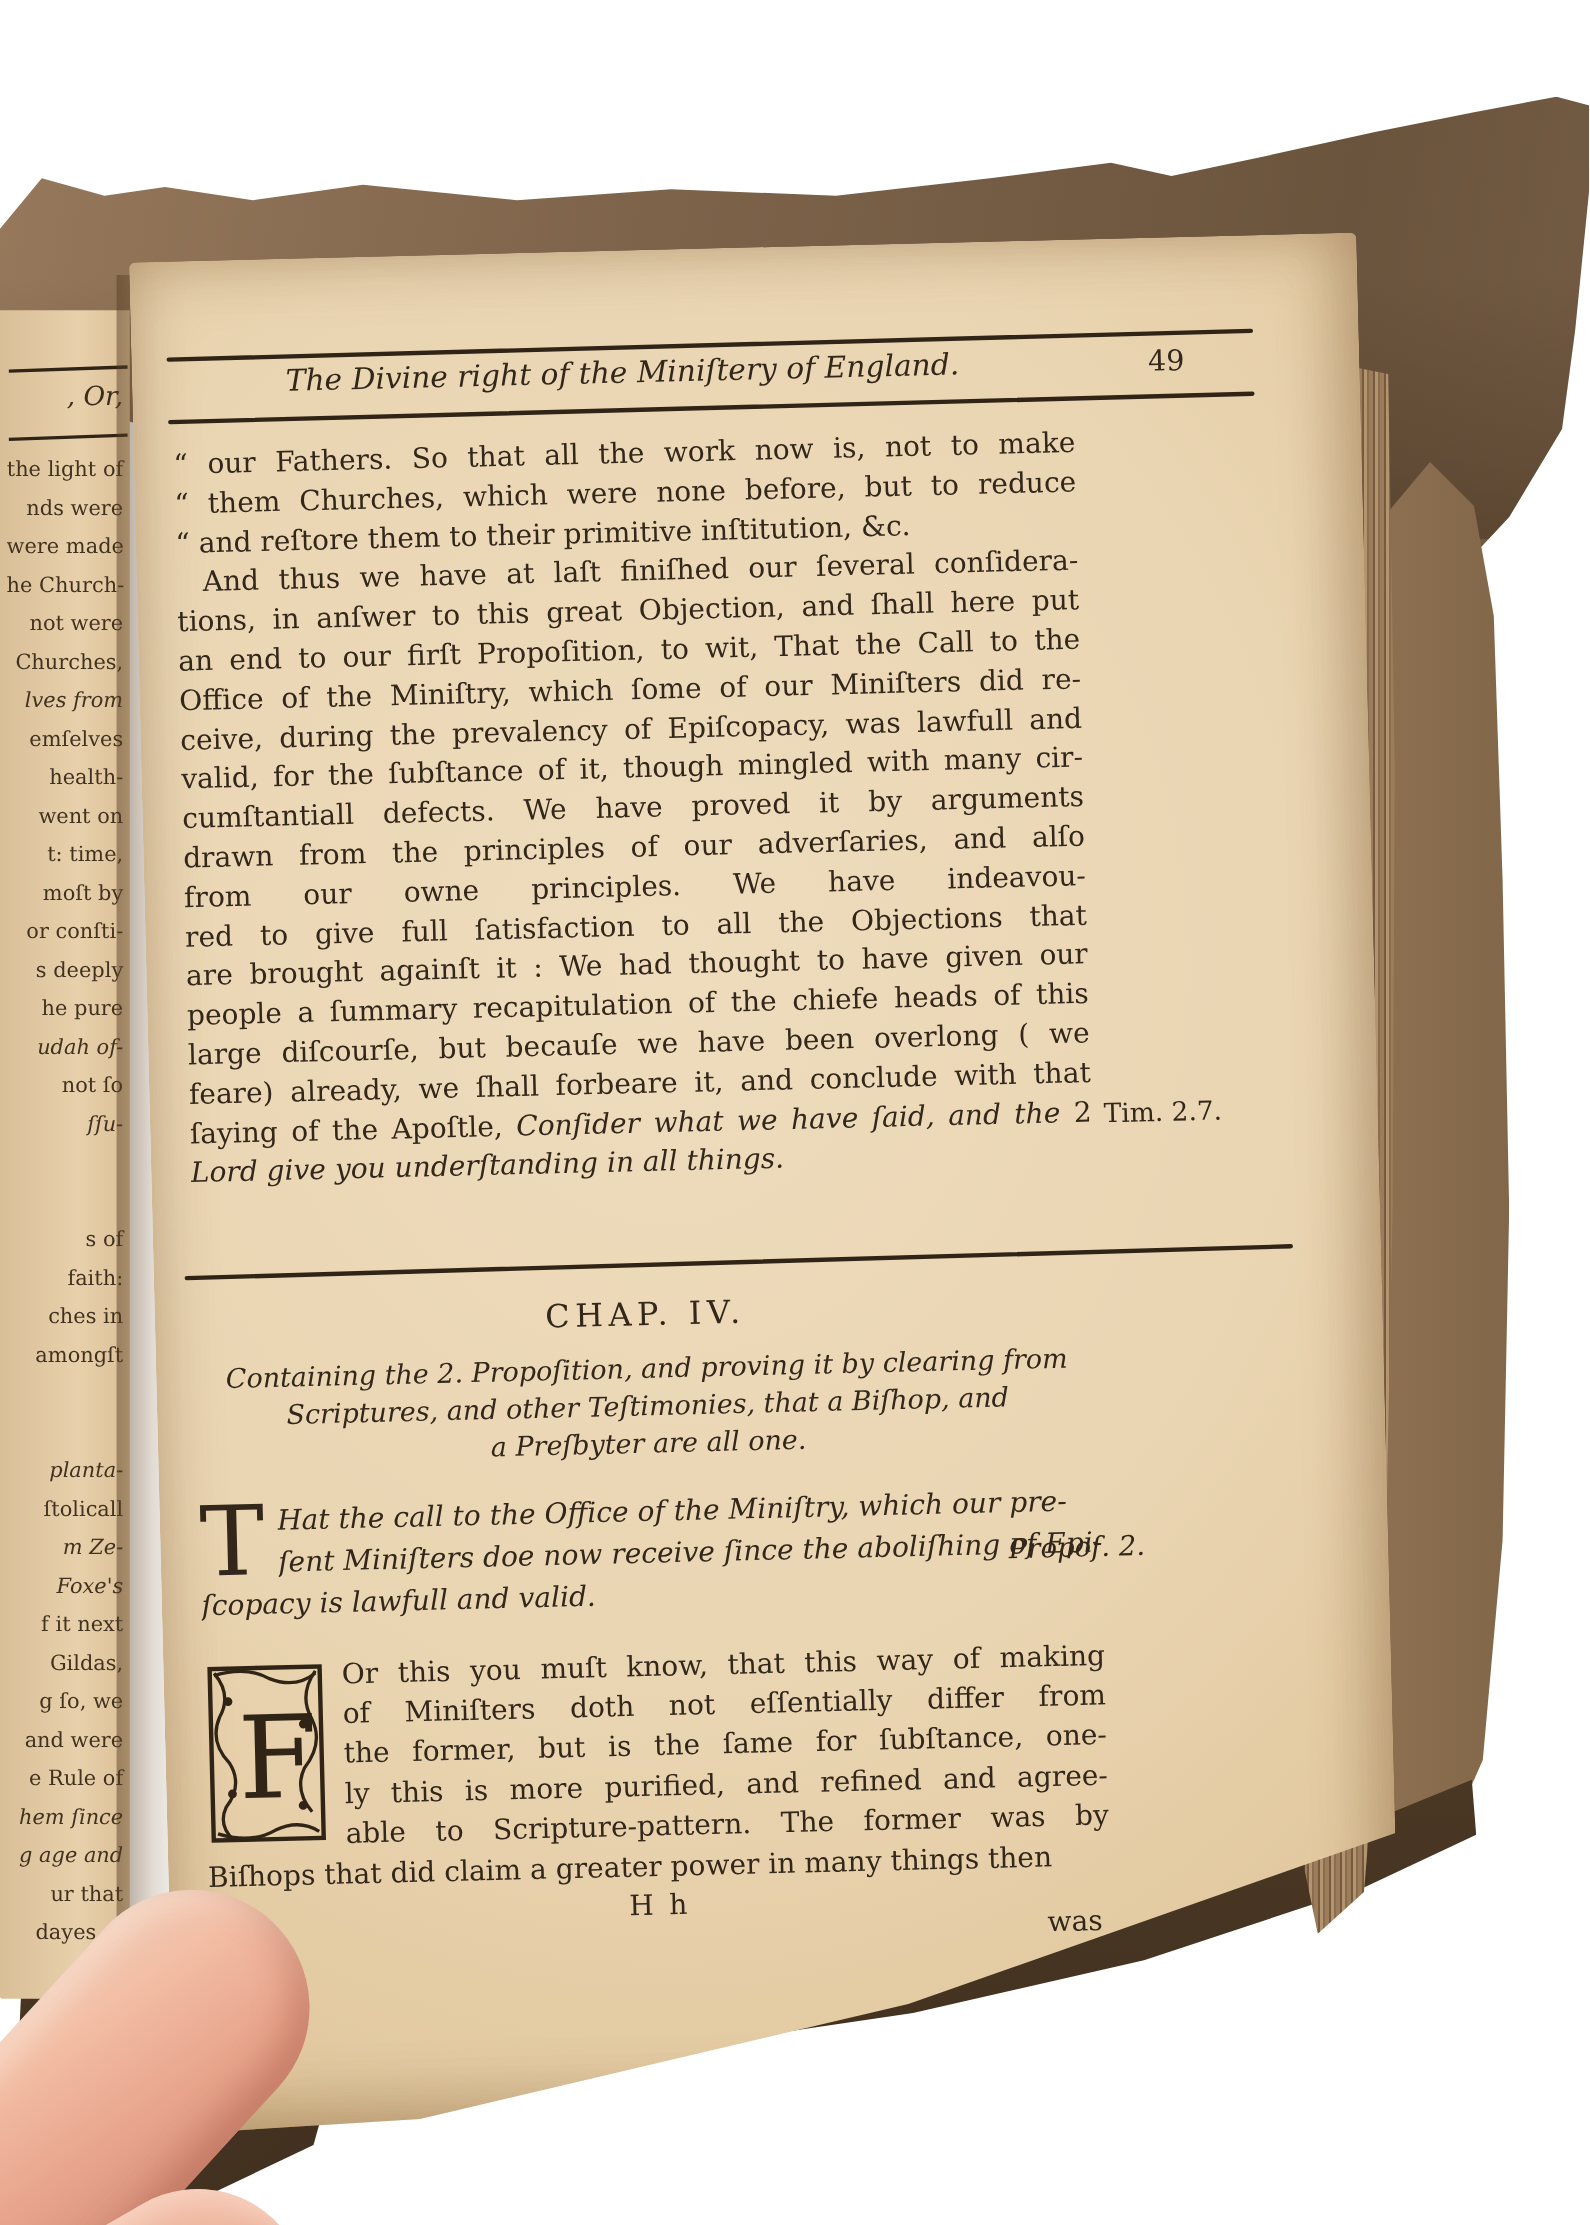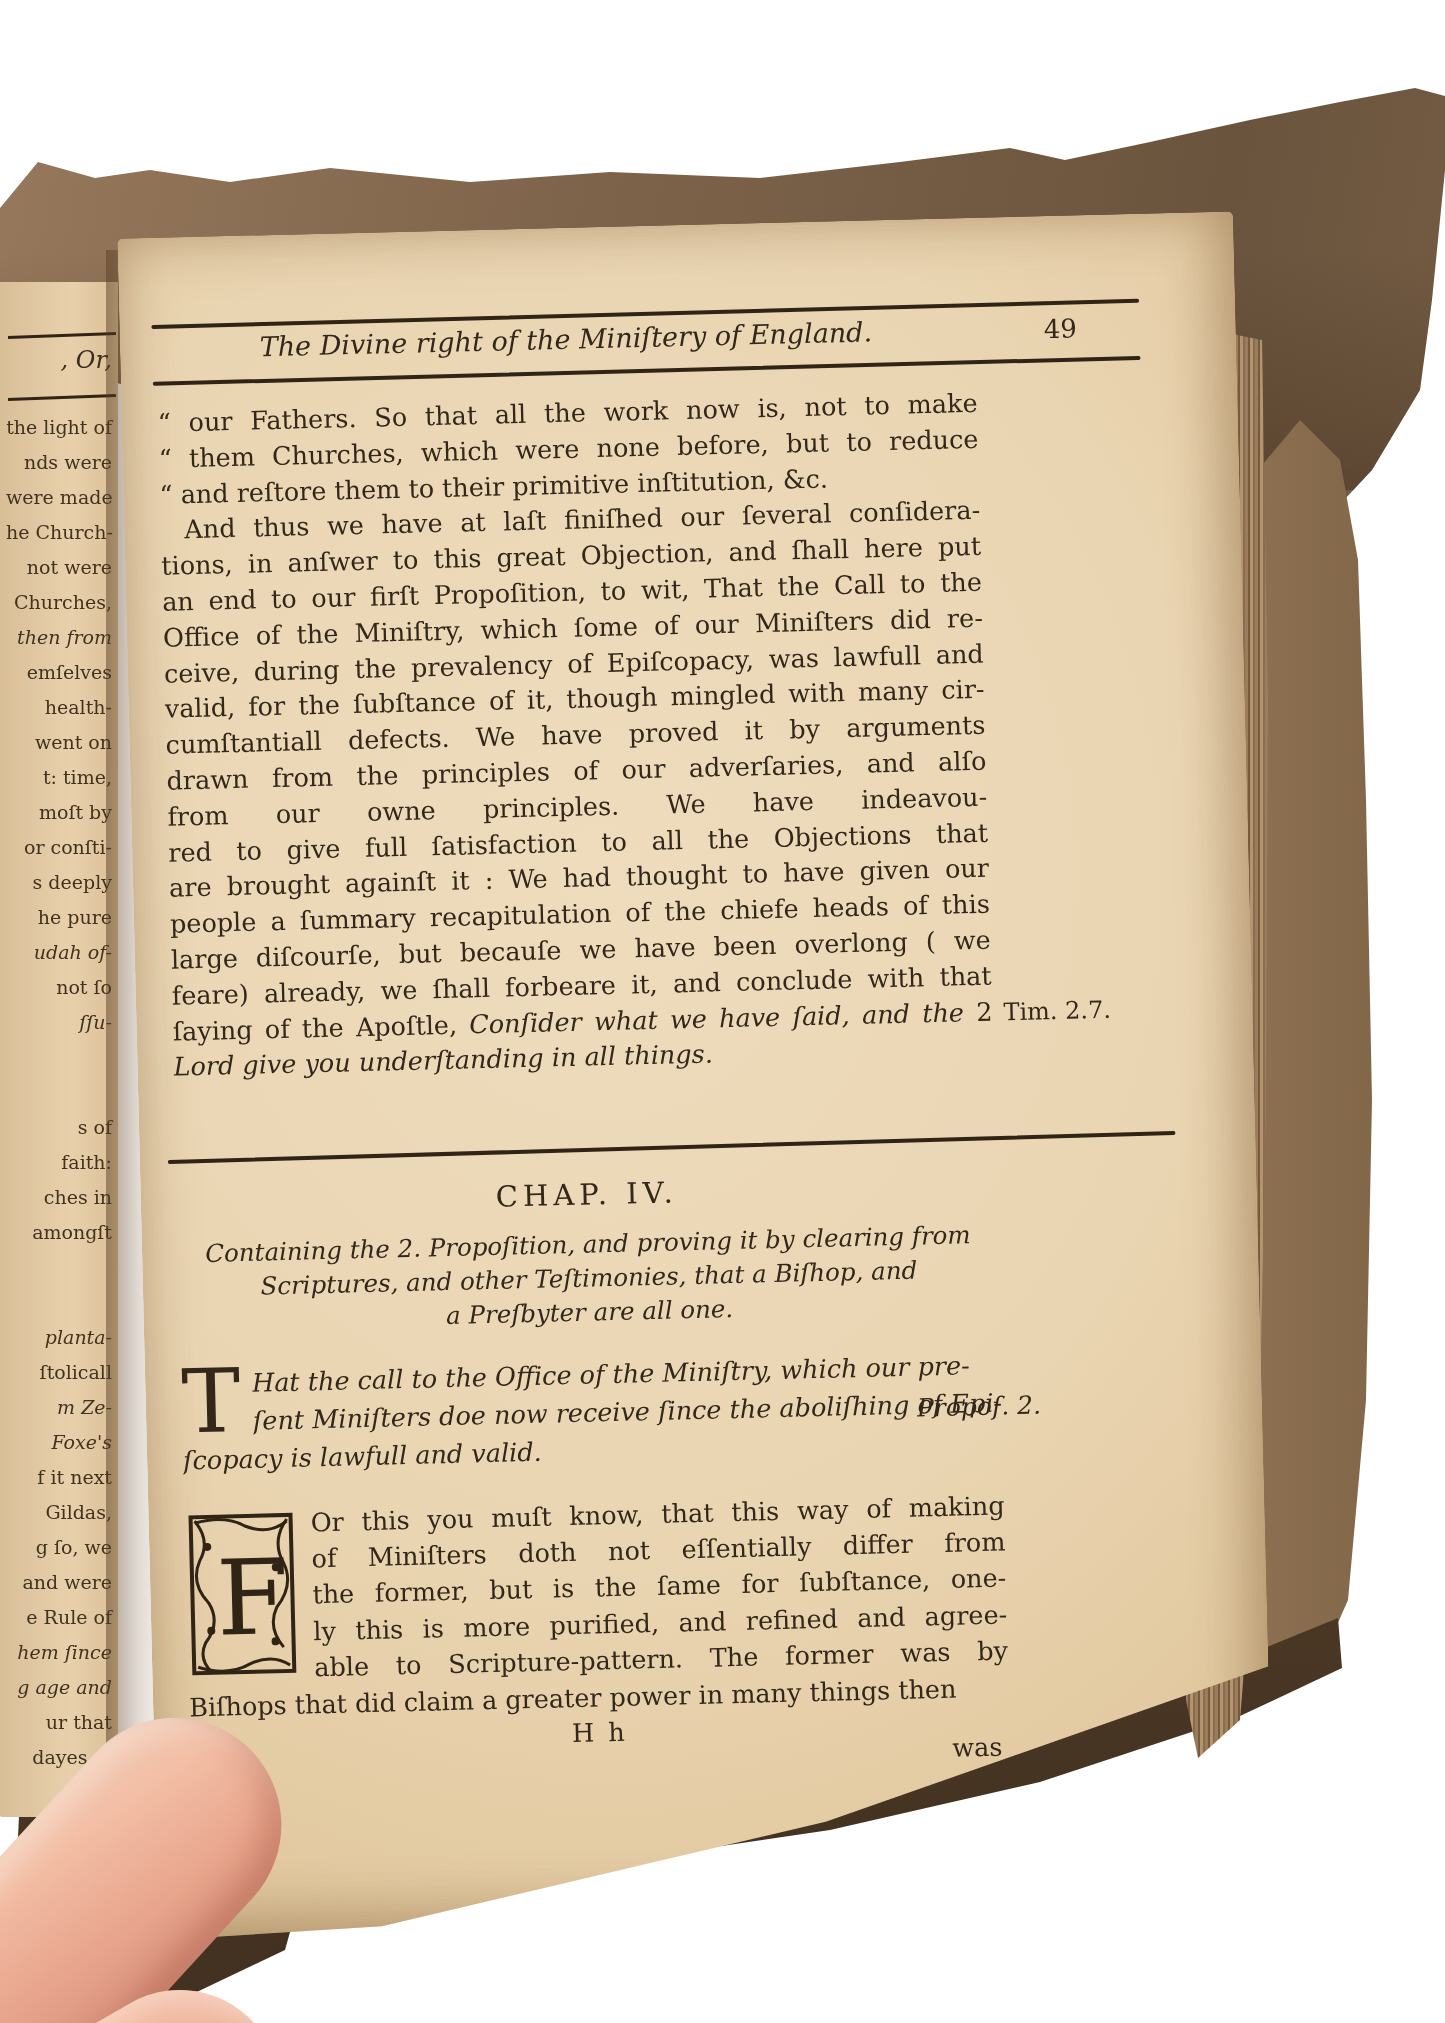--- a/index.html
+++ b/index.html
@@ -113,21 +113,21 @@
     <div class="v-rule v-rule1"></div>
     <div class="v-head">, Or,</div>
     <div class="v-rule v-rule2"></div>
     <div class="v-frags">
         <div class="vline">the light of</div>
         <div class="vline">nds were</div>
         <div class="vline">were made</div>
         <div class="vline">he Church-</div>
         <div class="vline">not were</div>
         <div class="vline">Churches,</div>
-        <div class="vline"><i>then from</i></div>
+        <div class="vline"><i>lves from</i></div>
         <div class="vline">emſelves</div>
         <div class="vline">health-</div>
         <div class="vline">went on</div>
         <div class="vline">t: time,</div>
         <div class="vline">moſt by</div>
         <div class="vline">or conſti-</div>
         <div class="vline">s deeply</div>
         <div class="vline">he pure</div>
         <div class="vline"><i>udah of-</i></div>
         <div class="vline">not ſo</div>

